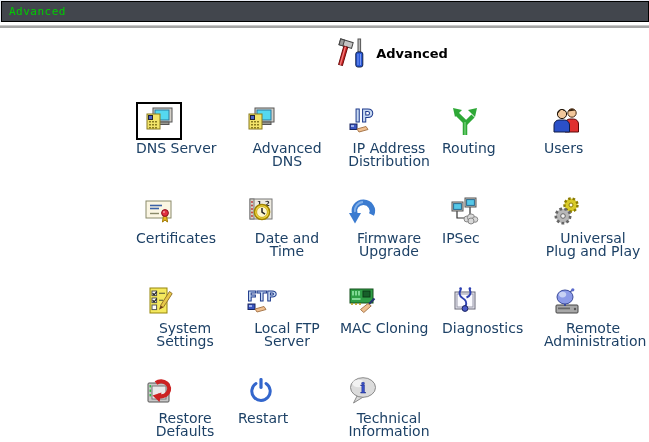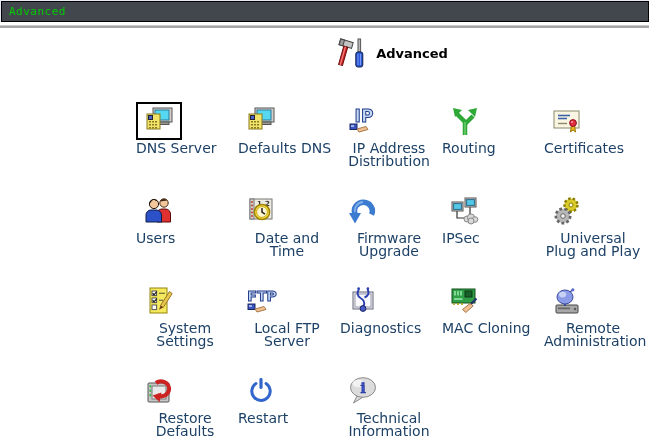--- a/index.html
+++ b/index.html
@@ -108,21 +108,21 @@
             <rect x="12" y="16" width="2" height="1.5"></rect>
           <rect x="6" y="19" width="2" height="1.5"></rect>
             <rect x="9" y="19" width="2" height="1.5"></rect>
             <rect x="12" y="19" width="2" height="1.5"></rect>
           <rect x="6" y="22" width="2" height="1.5"></rect>
             <rect x="9" y="22" width="2" height="1.5"></rect>
             <rect x="12" y="22" width="2" height="1.5"></rect>
         </g>
       </svg>
     </span>
-    <span class="label">Defaults DNS</span>
+    <span class="label">Advanced DNS</span>
   </a>
 
   <a class="cell">
     <span class="iconbox">
       <svg width="32" height="32" viewBox="0 0 32 32">
         <text x="17" y="17" font-family="'DejaVu Sans',sans-serif" font-size="17" font-weight="bold" fill="#C7D9F2" stroke="#1F3B8C" stroke-width="1" text-anchor="middle">IP</text>
         <rect x="3" y="19" width="7" height="5.5" fill="#3A55C0" stroke="#18255E"></rect>
         <rect x="4" y="20" width="3" height="2" fill="#9FB3EE"></rect>
         <path d="M10 24 L19 21.5 L21 24.5 L12 27 Z" fill="#F0C090" stroke="#A9794D"></path>
       </svg>
@@ -134,51 +134,51 @@
     <span class="iconbox">
       <svg width="32" height="32" viewBox="0 0 32 32">
         <path d="M16 30 V17 L8 9" stroke="#2EA836" stroke-width="4.5" fill="none"></path>
         <path d="M16 19 L24 11" stroke="#2EA836" stroke-width="4.5" fill="none"></path>
         <polygon points="4,3 13,5 6,12" fill="#2EA836"></polygon>
         <polygon points="28,3 26,12 19,5" fill="#2EA836"></polygon>
         <path d="M16 30 V17" stroke="#7FD883" stroke-width="1.2"></path>
       </svg>
     </span>
     <span class="label">Routing</span>
-  </a>
-
-  <a class="cell">
-    <span class="iconbox">
-      <svg width="32" height="32" viewBox="0 0 32 32">
-        <rect x="3" y="6" width="25" height="17" fill="#FBF6E3" stroke="#8A8A6A"></rect>
-        <g stroke="#3B62A8" stroke-width="1.6" fill="none">
-          <path d="M7 10.5 h12"></path>
-            <path d="M7 13.5 h9"></path>
-        </g>
-        <path d="M7 18.5 h9" stroke="#8A8A6A" stroke-width="1.4" fill="none"></path>
-        <polygon points="20.5,20 23.5,20 24.5,27 22,25 19.5,27" fill="#E8B820" stroke="#A07800"></polygon>
-        <circle cx="22" cy="18" r="3.4" fill="#E33040" stroke="#8A1020"></circle>
-        <circle cx="21" cy="17" r="1" fill="#F59AA2"></circle>
-      </svg>
-    </span>
-    <span class="label">Certificates</span>
   </a>
 
   <a class="cell">
     <span class="iconbox">
       <svg width="32" height="32" viewBox="0 0 32 32">
         <circle cx="21" cy="8" r="4.2" fill="#F2C79B" stroke="#4A2C14"></circle>
         <path d="M17 6.5 a4.2 4.2 0 0 1 7 -1 l-3.5 0.5 z" fill="#3A2410"></path>
         <path d="M14 27 v-8 a5 5 0 0 1 5 -5 h3.5 a5 5 0 0 1 5 5 v8 z" fill="#E03030" stroke="#5A0A0A"></path>
         <circle cx="11" cy="9" r="4.6" fill="#F2C79B" stroke="#201408"></circle>
         <path d="M6.4 9 a4.6 4.6 0 0 1 8.5 -2.4 q-2.5 -0.6 -4.3 -2.6 q-2.6 3 -4.2 5z" fill="#1E1408"></path>
         <path d="M3 27 v-7 a5 5 0 0 1 5 -5 h5.5 a5 5 0 0 1 5 5 v7 z" fill="#2B50C8" stroke="#101C46"></path>
       </svg>
     </span>
     <span class="label">Users</span>
+  </a>
+
+  <a class="cell">
+    <span class="iconbox">
+      <svg width="32" height="32" viewBox="0 0 32 32">
+        <rect x="3" y="6" width="25" height="17" fill="#FBF6E3" stroke="#8A8A6A"></rect>
+        <g stroke="#3B62A8" stroke-width="1.6" fill="none">
+          <path d="M7 10.5 h12"></path>
+            <path d="M7 13.5 h9"></path>
+        </g>
+        <path d="M7 18.5 h9" stroke="#8A8A6A" stroke-width="1.4" fill="none"></path>
+        <polygon points="20.5,20 23.5,20 24.5,27 22,25 19.5,27" fill="#E8B820" stroke="#A07800"></polygon>
+        <circle cx="22" cy="18" r="3.4" fill="#E33040" stroke="#8A1020"></circle>
+        <circle cx="21" cy="17" r="1" fill="#F59AA2"></circle>
+      </svg>
+    </span>
+    <span class="label">Certificates</span>
   </a>
 
   <a class="cell">
     <span class="iconbox">
       <svg width="32" height="32" viewBox="0 0 32 32">
         <rect x="5" y="4" width="22" height="20" fill="#EDEAE0" stroke="#777"></rect>
         <rect x="5" y="4" width="4" height="20" fill="#D8D4C8" stroke="#777"></rect>
         <g fill="#C03030">
           <circle cx="7" cy="7" r="0.9"></circle>
             <circle cx="7" cy="10.5" r="0.9"></circle>
@@ -271,51 +271,51 @@
         <rect x="4" y="20" width="3" height="2" fill="#9FB3EE"></rect>
         <path d="M10 24 L19 21.5 L21 24.5 L12 27 Z" fill="#F0C090" stroke="#A9794D"></path>
       </svg>
     </span>
     <span class="label">Local FTP Server</span>
   </a>
 
   <a class="cell">
     <span class="iconbox">
       <svg width="32" height="32" viewBox="0 0 32 32">
-        <rect x="6" y="7" width="20" height="17" fill="#ECECF4" stroke="#667"></rect>
-        <rect x="8" y="9" width="16" height="13" fill="#FAFAFE" stroke="#99A"></rect>
-        <g stroke="#2C3FB0" stroke-width="1.9" fill="none">
-          <path d="M12 4 q-3.5 6 1.5 9 q5.5 3 3 8.5"></path>
-          <path d="M20.5 4 q3 6 -3 8.5"></path>
-        </g>
-        <circle cx="16" cy="23.5" r="2.9" fill="#4A5AC8" stroke="#1A2460"></circle>
-        <circle cx="11.6" cy="3.6" r="1.3" fill="#2C3FB0"></circle>
-        <circle cx="20.9" cy="3.6" r="1.3" fill="#2C3FB0"></circle>
-      </svg>
-    </span>
-    <span class="label">Diagnostics</span>
-  </a>
-
-  <a class="cell">
-    <span class="iconbox">
-      <svg width="32" height="32" viewBox="0 0 32 32">
         <rect x="3" y="4" width="23" height="14" fill="#2F9E46" stroke="#14501C"></rect>
         <rect x="16" y="6" width="7" height="6" fill="#17602A" stroke="#0C3A16"></rect>
         <g fill="#7FD894">
           <rect x="5" y="6" width="2" height="4.5"></rect>
             <rect x="8" y="6" width="2" height="4.5"></rect>
             <rect x="11" y="6" width="2" height="4.5"></rect>
           <rect x="5" y="13" width="8.5" height="2"></rect>
         </g>
         <path d="M5 18 v2 M9 18 v2 M13 18 v2" stroke="#B8A020" stroke-width="1.6"></path>
         <path d="M20 21 L27.5 13.5" stroke="#24316E" stroke-width="2.2"></path>
         <path d="M13.5 24.5 L21 18.5 l3.2 2.4 -7.4 6.6 z" fill="#F0C090" stroke="#A9794D"></path>
       </svg>
     </span>
     <span class="label">MAC Cloning</span>
+  </a>
+
+  <a class="cell">
+    <span class="iconbox">
+      <svg width="32" height="32" viewBox="0 0 32 32">
+        <rect x="6" y="7" width="20" height="17" fill="#ECECF4" stroke="#667"></rect>
+        <rect x="8" y="9" width="16" height="13" fill="#FAFAFE" stroke="#99A"></rect>
+        <g stroke="#2C3FB0" stroke-width="1.9" fill="none">
+          <path d="M12 4 q-3.5 6 1.5 9 q5.5 3 3 8.5"></path>
+          <path d="M20.5 4 q3 6 -3 8.5"></path>
+        </g>
+        <circle cx="16" cy="23.5" r="2.9" fill="#4A5AC8" stroke="#1A2460"></circle>
+        <circle cx="11.6" cy="3.6" r="1.3" fill="#2C3FB0"></circle>
+        <circle cx="20.9" cy="3.6" r="1.3" fill="#2C3FB0"></circle>
+      </svg>
+    </span>
+    <span class="label">Diagnostics</span>
   </a>
 
   <a class="cell">
     <span class="iconbox">
       <svg width="32" height="32" viewBox="0 0 32 32">
         <rect x="5" y="20" width="22" height="8" rx="1" fill="#A8A8A8" stroke="#444"></rect>
         <rect x="7" y="22.5" width="12" height="1.8" fill="#666"></rect>
         <circle cx="24" cy="24" r="1.2" fill="#555"></circle>
         <path d="M14 11 L21.5 5" stroke="#3A4A99" stroke-width="1.3"></path>
         <circle cx="21.8" cy="4.8" r="1.6" fill="#5A6ACC"></circle>

